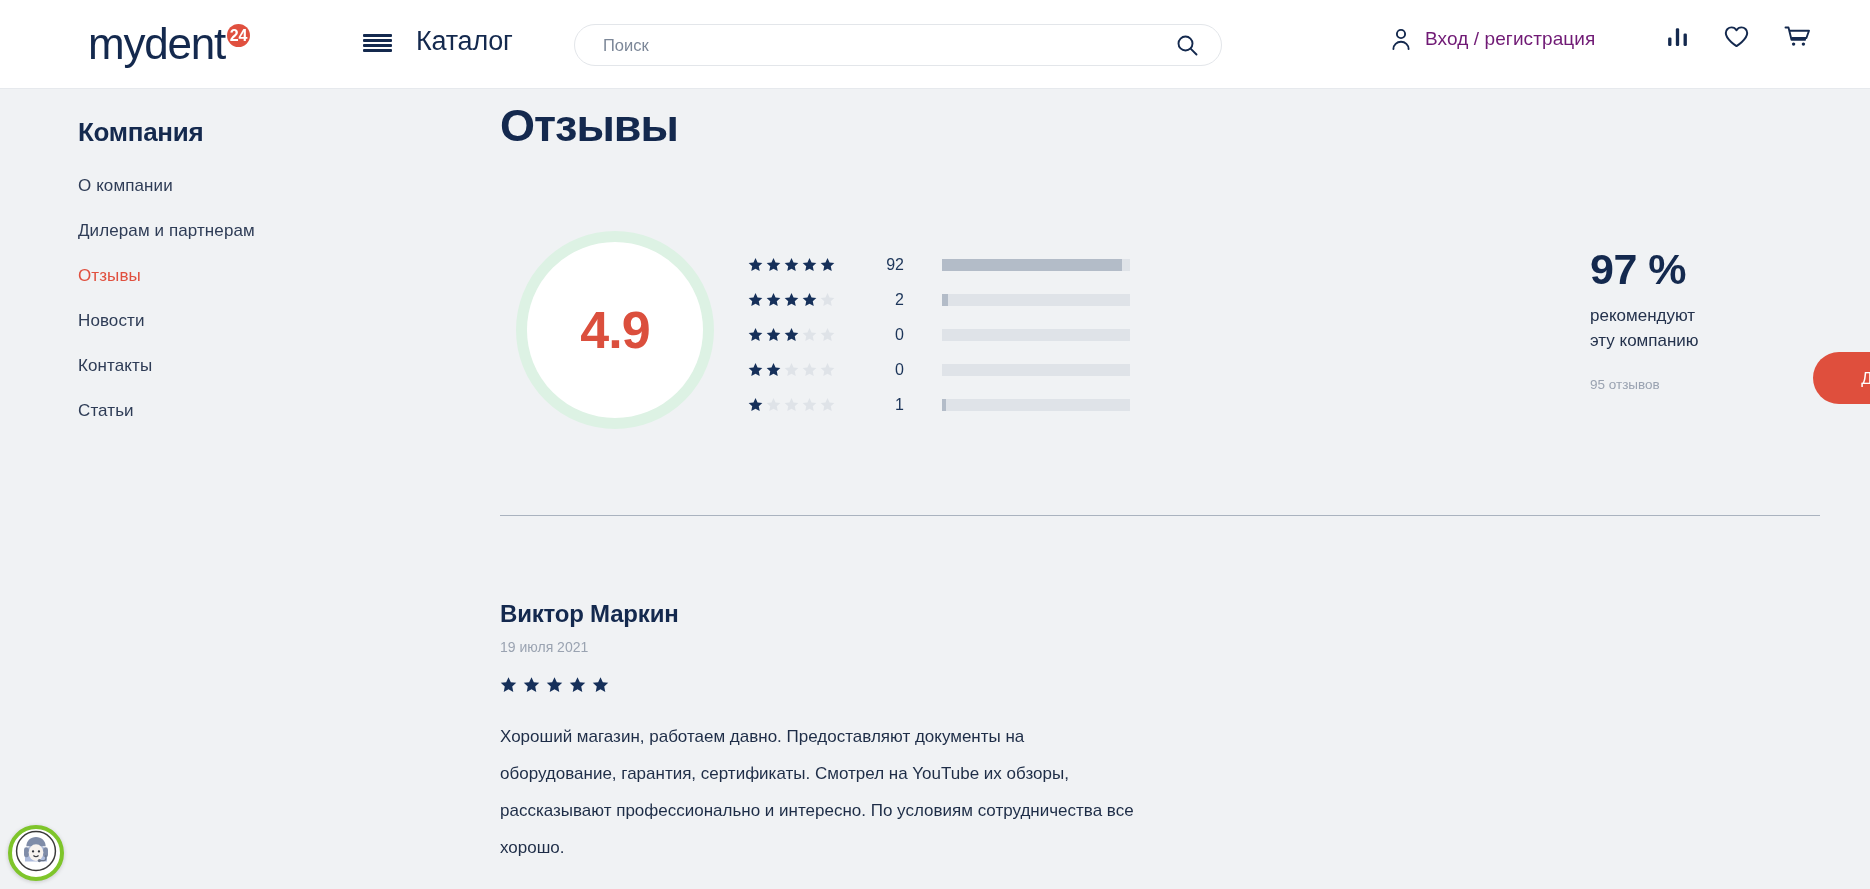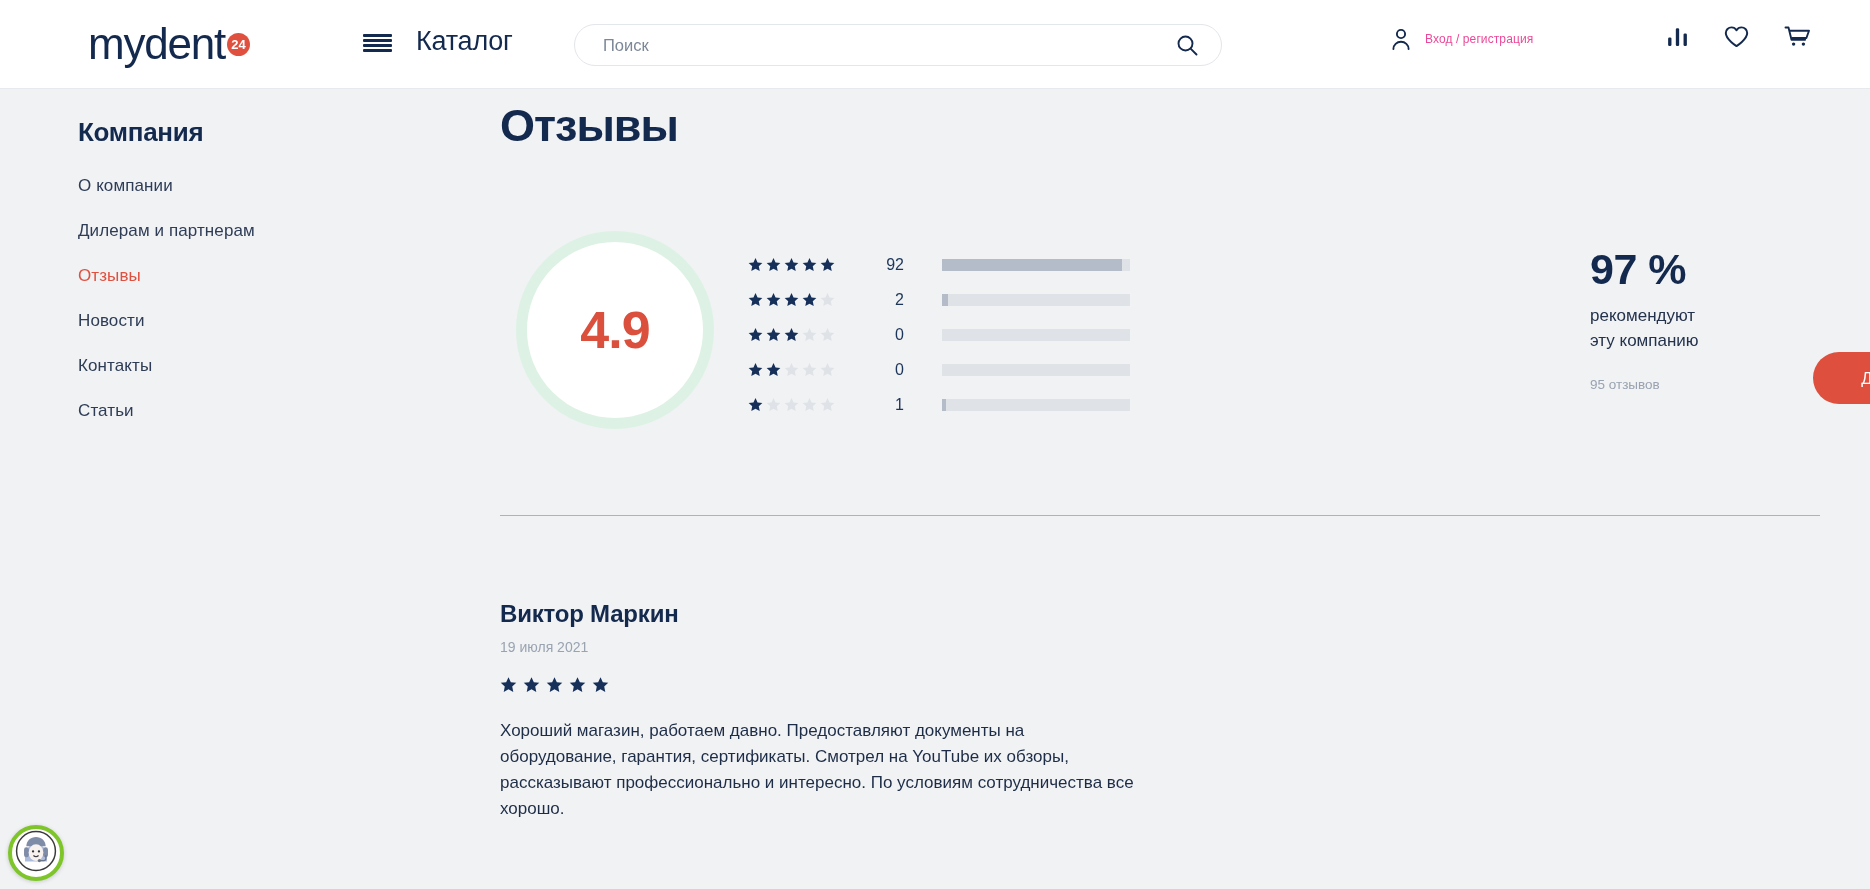--- a/index.html
+++ b/index.html
@@ -37,27 +37,27 @@
     letter-spacing: -1.2px;
     color: #14294e;
     line-height: 44px;
     font-family: "Liberation Sans", sans-serif;
   }
   .logo-badge {
     width: 23px; height: 23px;
     border-radius: 50%;
     background: #e0503f;
     color: #fff;
-    font-size: 13px;
+    font-size: 16px;
     font-weight: 700;
     display: flex;
     align-items: center;
     justify-content: center;
     margin-left: 2px;
-    margin-top: 11px;
+    margin-top: 2px;
     letter-spacing: 0;
   }
 
   .catalog {
     position: absolute;
     left: 363px; top: 26px;
     display: flex;
     align-items: center;
     gap: 24px;
     cursor: pointer;
@@ -107,22 +107,22 @@
 
   .account {
     position: absolute;
     left: 1390px; top: 27px;
     display: flex;
     align-items: center;
     gap: 13px;
     cursor: pointer;
   }
   .account-label {
-    font-size: 12px;
-    color: #ec4899;
+    font-size: 19px;
+    color: #701a75;
     letter-spacing: 0.1px;
   }
   .user-icon { width: 22px; height: 24px; }
 
   .head-icons {
     position: absolute;
     left: 1665px; top: 24px;
     display: flex;
     align-items: center;
     gap: 33px;
@@ -295,21 +295,21 @@
   }
   .review-stars {
     margin-top: 21px;
     display: flex;
     gap: 6px;
   }
   .review-stars .star { width: 17px; height: 17px; }
   .review-body {
     margin-top: 25px;
     font-size: 17px;
-    line-height: 26px;
+    line-height: 37px;
     color: #1e2d47;
     max-width: 640px;
   }
 
   
   .chat-widget {
     position: absolute;
     left: 8px; bottom: 8px;
     width: 56px; height: 56px;
     border-radius: 50%;

